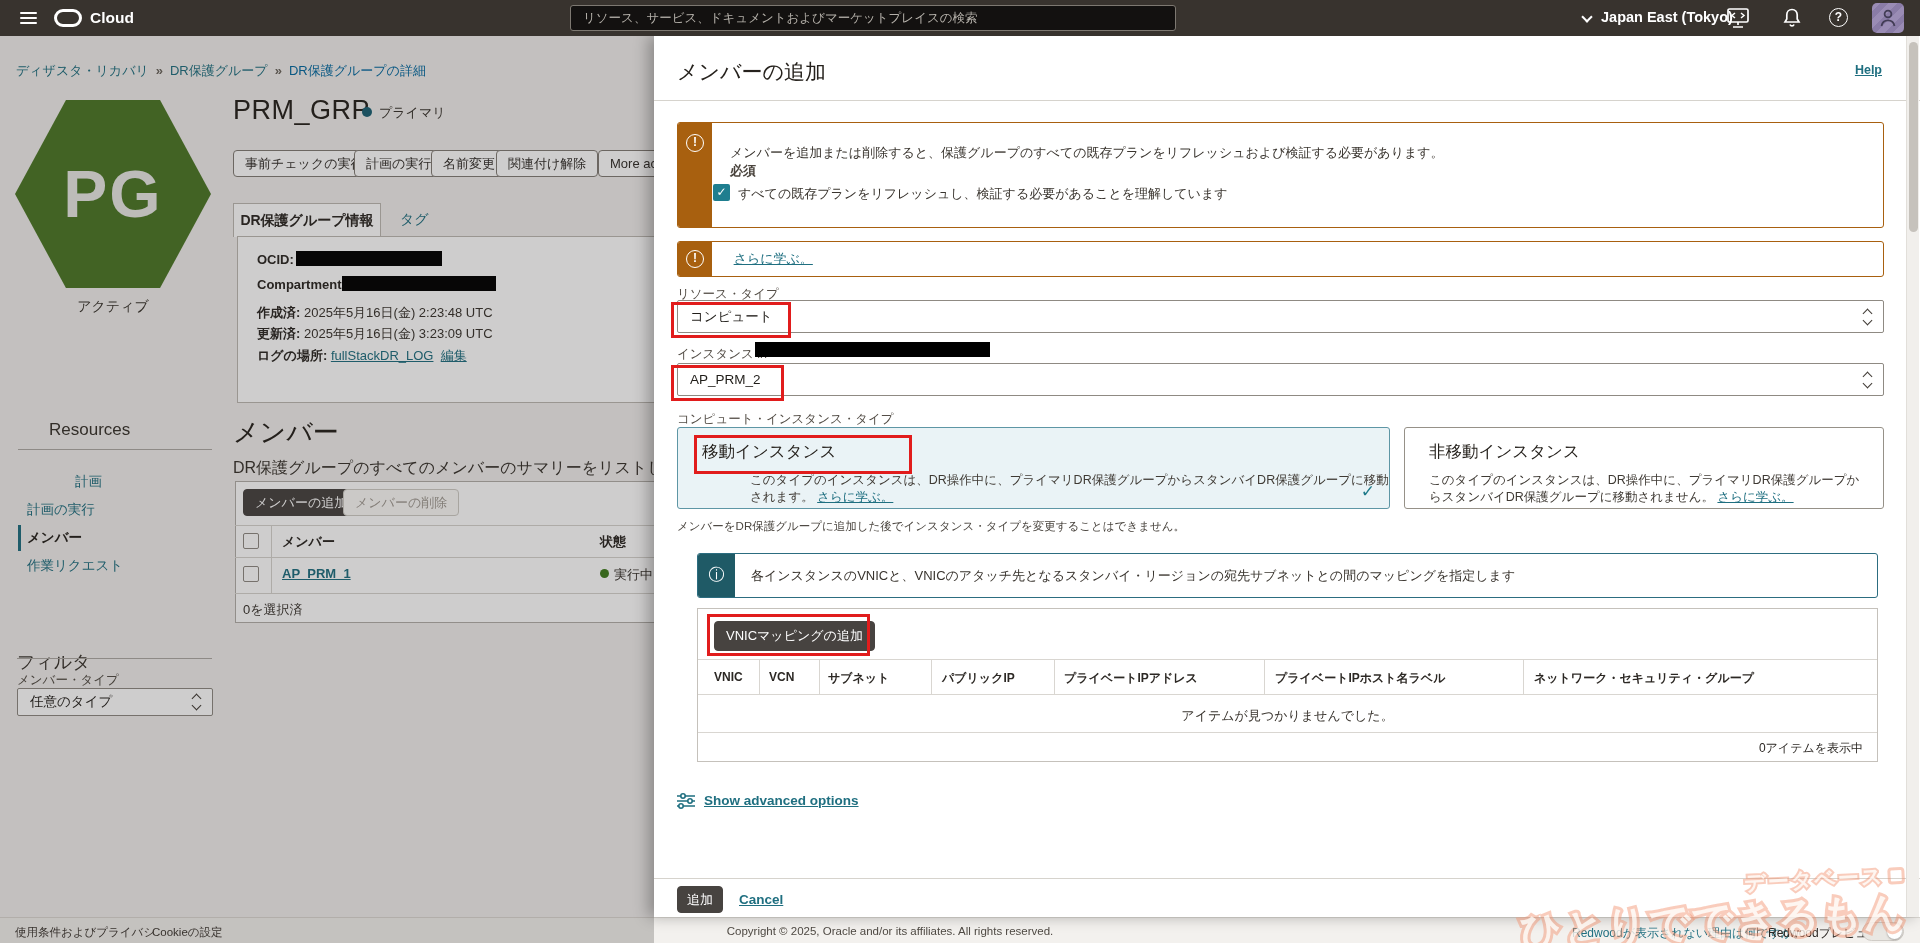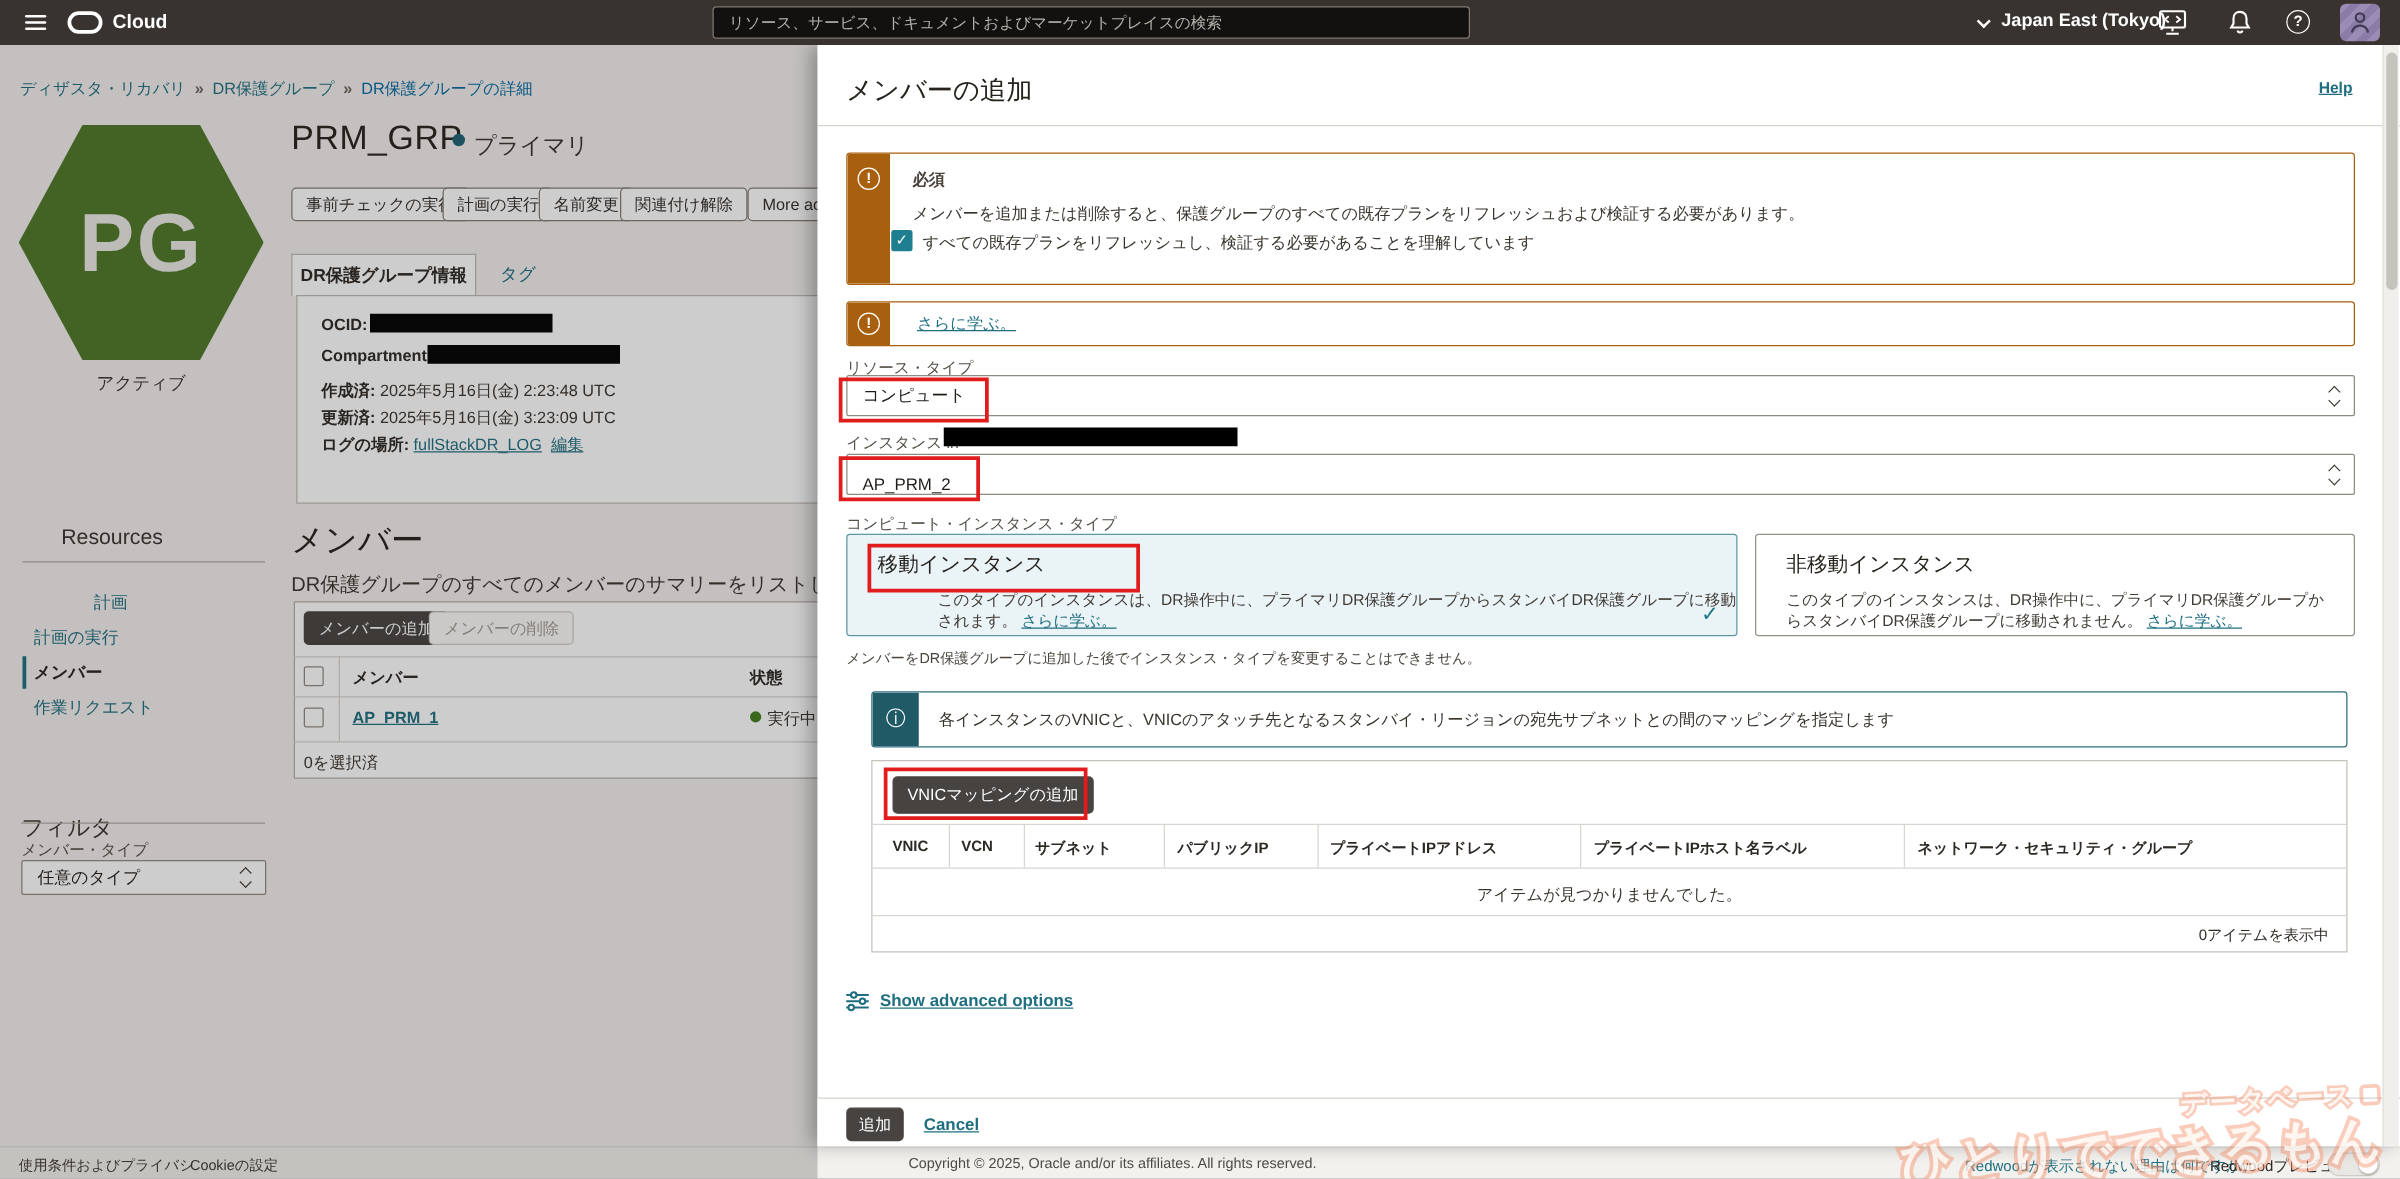--- a/index.html
+++ b/index.html
@@ -131,21 +131,21 @@
     <a>ディザスタ・リカバリ</a><span class="sep">»</span><a>DR保護グループ</a><span class="sep">»</span><span class="cur">DR保護グループの詳細</span>
   </div>
 
   <div class="hex">
       <span>PG</span>
     </div>
   <div class="u" style="left:15px; top:298px; width:196px; text-align:center; font-size:14px; color:#39342e;">アクティブ</div>
 
   <div class="u ptitle" style="left:233px; top:95px;">PRM_GRP</div>
   <span class="dot u" style="left:362px; top:107px; background:#1b6174;"></span>
-  <div class="u" style="left:379px; top:104px; font-size:18px; color:#39342e;">プライマリ</div>
+  <div class="u" style="left:379px; top:104px; font-size:13px; color:#39342e;">プライマリ</div>
 
   <div class="btn" style="left:233px; top:150px;">事前チェックの実行</div>
   <div class="btn" style="left:354px; top:150px;">計画の実行</div>
   <div class="btn" style="left:431px; top:150px;">名前変更</div>
   <div class="btn" style="left:496px; top:150px;">関連付け解除</div>
   <div class="btn" style="left:598px; top:150px; width:80px; justify-content:flex-start; overflow:hidden;">More ac</div>
 
   <div class="tab-on" style="left:233px; top:203px; width:148px; height:34px;">DR保護グループ情報</div>
   <div class="u" style="left:400px; top:211px; font-size:14px; color:#1f6f80; cursor:pointer;">タグ</div>
 
@@ -202,22 +202,22 @@
   <div class="panel">
     <div class="p ptitle2" style="left:23px; top:22px;">メンバーの追加</div>
     <a class="p tl" style="right:38px; top:27px; font-size:12.5px; font-weight:600;">Help</a>
     <div class="pdiv"></div>
 
     <div class="wbox" style="left:23px; top:86px; width:1207px; height:106px;">
       <div class="wbar">
           <div class="wico" style="margin-top:11px;">!</div>
         </div>
       <div style="padding:12px 18px;">
+        <div class="txt13" style="margin-top:9px;">メンバーを追加または削除すると、保護グループのすべての既存プランをリフレッシュおよび検証する必要があります。</div>
         <div class="txt13" style="font-weight:700; color:#4a443d;">必須</div>
-        <div class="txt13" style="margin-top:9px;">メンバーを追加または削除すると、保護グループのすべての既存プランをリフレッシュおよび検証する必要があります。</div>
       </div>
     </div>
     <div class="ckteal" style="left:59px; top:148px;">✓</div>
     <div class="p txt13" style="left:84px; top:149px;">すべての既存プランをリフレッシュし、検証する必要があることを理解しています</div>
 
     <div class="wbox" style="left:23px; top:205px; width:1207px; height:36px;">
       <div class="wbar" style="align-items:center;">
           <div class="wico">!</div>
         </div>
       <div class="txt13" style="display:flex; align-items:center; padding:0 18px;">
@@ -230,21 +230,21 @@
       <span>コンピュート</span>
       <span class="spin">
           <i class="up"></i>
           <i class="dn"></i>
         </span>
     </div>
     <div class="redbox" style="left:17px; top:266px; width:120px; height:36px;"></div>
 
     <div class="lbl" style="left:23px; top:310px;">インスタンス in</div>
     <div class="bar" style="left:101px; top:306px; width:235px; height:15px;"></div>
-    <div class="sel" style="left:23px; top:327px; width:1207px; height:33px;align-items:flex-end;">
+    <div class="sel" style="left:23px; top:327px; width:1207px; height:33px;">
       <span>AP_PRM_2</span>
       <span class="spin">
           <i class="up"></i>
           <i class="dn"></i>
         </span>
     </div>
     <div class="redbox" style="left:17px; top:329px; width:113px; height:36px;"></div>
 
     <div class="lbl" style="left:23px; top:375px;">コンピュート・インスタンス・タイプ</div>
     <div class="cardopt on" style="left:23px; top:391px; width:713px; height:82px;">

